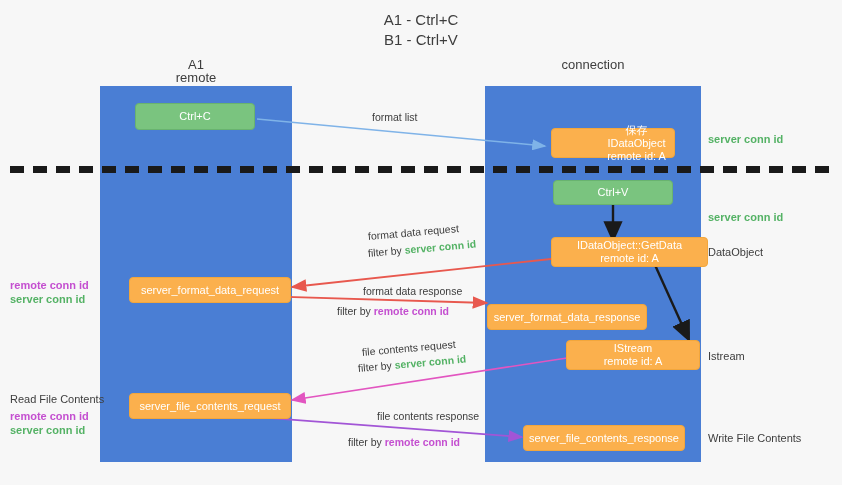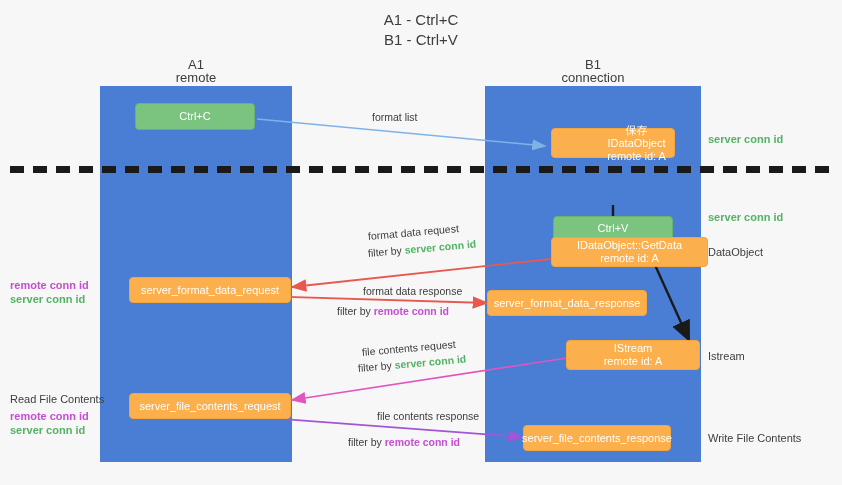--- a/index.html
+++ b/index.html
@@ -126,21 +126,20 @@
 <div id="stage">
 
   <div id="title">A1 - Ctrl+C
 B1 - Ctrl+V</div>
 
   <div class="col-head" style="left:116px; top:58px;">
     <span class="ttl">A1</span>
     <span class="sub">remote</span>
   </div>
   <div class="col-head" style="left:513px; top:58px;">
-    <span class="ttl">B1</span>
     <span class="sub">connection</span>
   </div>
 
   <div class="lane" id="lane-a1"></div>
   <div class="lane" id="lane-b1"></div>
 
   <svg class="overlay" viewBox="0 0 842 485">
     <defs>
       <marker id="ah-blue" markerWidth="9" markerHeight="7" refX="8" refY="3.5" orient="auto">
         <polygon points="0 0, 9 3.5, 0 7" fill="#7fb3e8"></polygon>
@@ -180,47 +179,47 @@
 
   <div class="node green" style="left:135px; top:103px; width:120px; height:27px;">
     <span>Ctrl+C</span>
   </div>
 
   <div class="node orange" style="left:551px; top:128px; width:124px; height:30px;padding-left:47px;">
     <span>保存IDataObject</span>
     <span class="l2">remote id: A</span>
   </div>
 
-  <div class="node green" style="left:553px; top:180px; width:120px; height:25px;margin-top:36px;">
+  <div class="node green" style="left:553px; top:180px; width:120px; height:25px;">
     <span>Ctrl+V</span>
   </div>
 
   <div class="node orange" style="left:551px; top:237px; width:157px; height:30px;">
     <span>IDataObject::GetData</span>
     <span class="l2">remote id: A</span>
   </div>
 
   <div class="node orange" style="left:129px; top:277px; width:162px; height:26px;">
     <span>server_format_data_request</span>
   </div>
 
-  <div class="node orange" style="left:487px; top:290px; width:160px; height:26px;">
+  <div class="node orange" style="left:487px; top:304px; width:160px; height:26px;">
     <span>server_format_data_response</span>
   </div>
 
   <div class="node orange" style="left:566px; top:340px; width:134px; height:30px;">
     <span>IStream</span>
     <span class="l2">remote id: A</span>
   </div>
 
   <div class="node orange" style="left:129px; top:393px; width:162px; height:26px;">
     <span>server_file_contents_request</span>
   </div>
 
-  <div class="node orange" style="left:523px; top:425px; width:148px; height:26px;">
+  <div class="node orange" style="left:523px; top:425px; width:162px; height:26px;">
     <span>server_file_contents_response</span>
   </div>
 
   <div class="side-label green-txt" style="left:708px; top:132px;">server conn id</div>
 
   <div class="side-label green-txt" style="left:708px; top:210px;">server conn id</div>
 
   <div class="side-label" style="left:708px; top:245px;">DataObject</div>
 
   <div class="side-label" style="left:708px; top:349px;">Istream</div>

